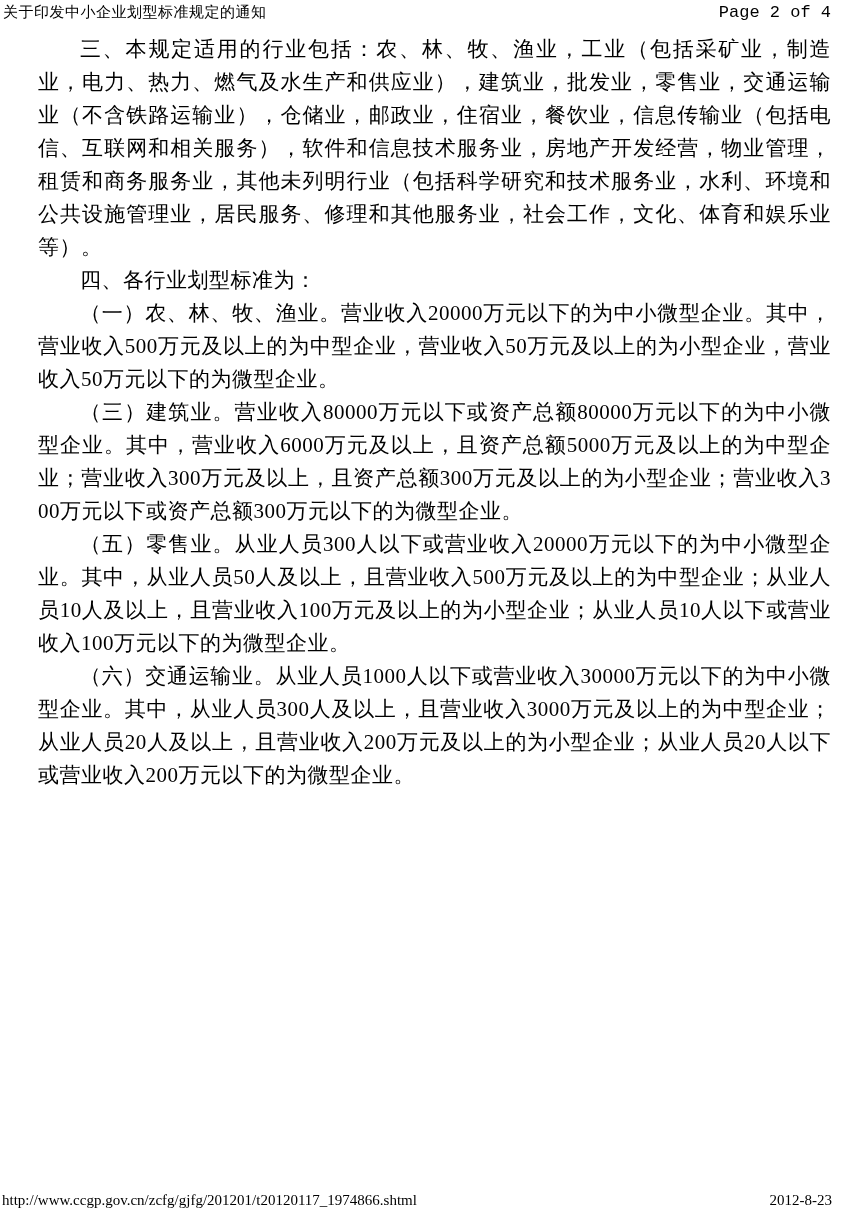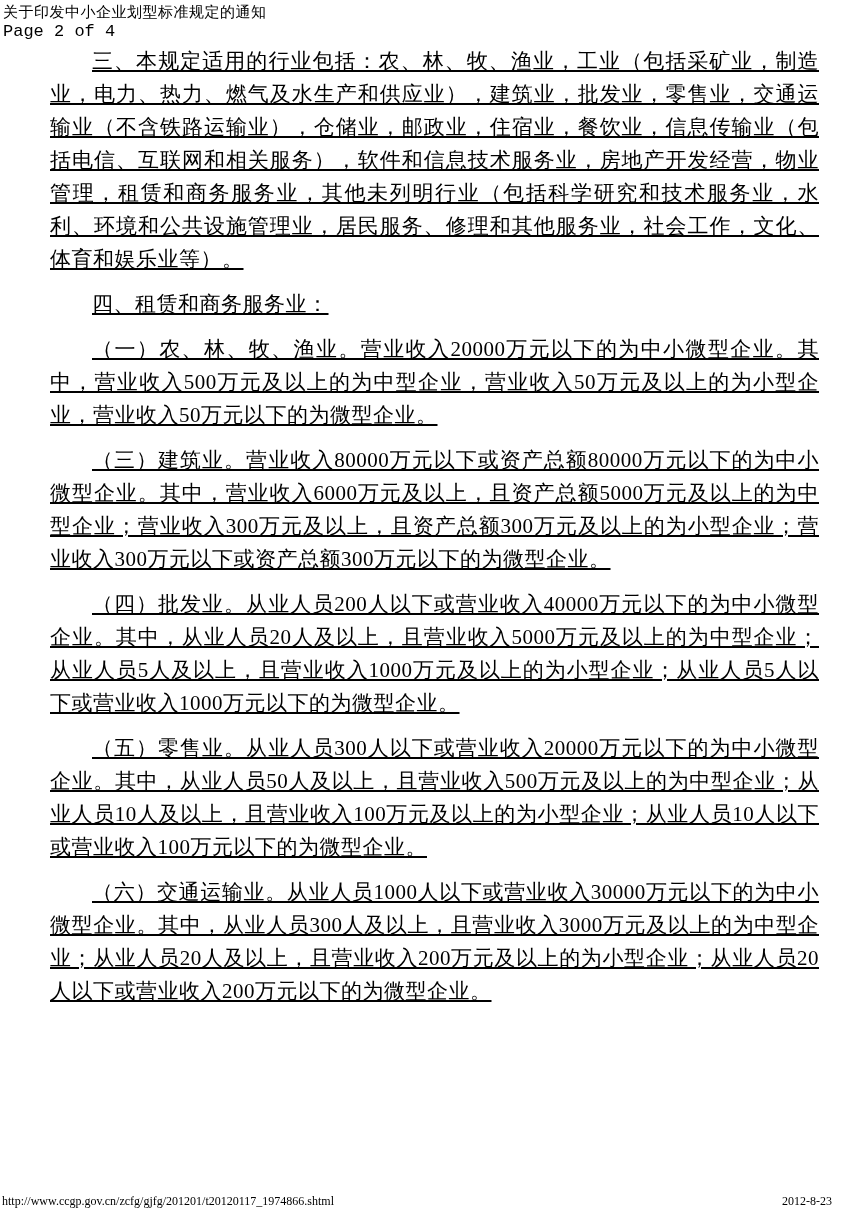--- a/index.html
+++ b/index.html
@@ -17,82 +17,79 @@
     overflow: hidden;
   }
   .page-header {
     position: absolute;
     top: 3px;
     left: 3px;
     right: 29px;
     display: flex;
     justify-content: space-between;
     align-items: baseline;
-    flex-direction: column;
   }
   .header-title {
     font-size: 15px;
     letter-spacing: 0.5px;
     white-space: nowrap;
   }
   .header-page {
     font-size: 17px;
     white-space: nowrap;
     font-family: Liberation Mono, monospace;
   }
   .doc-body {
     position: absolute;
     top: 33px;
     left: 38px;
     width: 793px;
   }
   .doc-body p {
-    margin: 12px;
+    margin: 0;
     padding: 0;
     font-size: 21px;
     line-height: 33px;
     text-align: justify;
     text-indent: 2em;
     letter-spacing: 0.5px;
     word-break: break-all;
-    text-decoration: underline;
   }
   .page-footer {
     position: absolute;
     left: 2px;
     right: 28px;
     bottom: 7px;
     display: flex;
     justify-content: space-between;
     align-items: baseline;
-    font-size: 12px;
+    font-size: 15px;
   }
   .footer-url {
     white-space: nowrap;
   }
   .footer-date {
     white-space: nowrap;
   }
 </style>
 </head>
 <body>
 
 <div class="page">
 
   <div class="page-header">
     <span class="header-title">关于印发中小企业划型标准规定的通知</span>
     <span class="header-page">Page 2 of 4</span>
   </div>
 
   <div class="doc-body">
     <p>三、本规定适用的行业包括：农、林、牧、渔业，工业（包括采矿业，制造业，电力、热力、燃气及水生产和供应业），建筑业，批发业，零售业，交通运输业（不含铁路运输业），仓储业，邮政业，住宿业，餐饮业，信息传输业（包括电信、互联网和相关服务），软件和信息技术服务业，房地产开发经营，物业管理，租赁和商务服务业，其他未列明行业（包括科学研究和技术服务业，水利、环境和公共设施管理业，居民服务、修理和其他服务业，社会工作，文化、体育和娱乐业等）。</p>
-    <p>四、租赁和商务服务业：</p>
+    <p>四、各行业划型标准为：</p>
     <p>（一）农、林、牧、渔业。营业收入20000万元以下的为中小微型企业。其中，营业收入500万元及以上的为中型企业，营业收入50万元及以上的为小型企业，营业收入50万元以下的为微型企业。</p>
     <p>（三）建筑业。营业收入80000万元以下或资产总额80000万元以下的为中小微型企业。其中，营业收入6000万元及以上，且资产总额5000万元及以上的为中型企业；营业收入300万元及以上，且资产总额300万元及以上的为小型企业；营业收入300万元以下或资产总额300万元以下的为微型企业。</p>
-    <p>（四）批发业。从业人员200人以下或营业收入40000万元以下的为中小微型企业。其中，从业人员20人及以上，且营业收入5000万元及以上的为中型企业；从业人员5人及以上，且营业收入1000万元及以上的为小型企业；从业人员5人以下或营业收入1000万元以下的为微型企业。</p>
     <p>（五）零售业。从业人员300人以下或营业收入20000万元以下的为中小微型企业。其中，从业人员50人及以上，且营业收入500万元及以上的为中型企业；从业人员10人及以上，且营业收入100万元及以上的为小型企业；从业人员10人以下或营业收入100万元以下的为微型企业。</p>
     <p>（六）交通运输业。从业人员1000人以下或营业收入30000万元以下的为中小微型企业。其中，从业人员300人及以上，且营业收入3000万元及以上的为中型企业；从业人员20人及以上，且营业收入200万元及以上的为小型企业；从业人员20人以下或营业收入200万元以下的为微型企业。</p>
   </div>
 
   <div class="page-footer">
     <span class="footer-url">http://www.ccgp.gov.cn/zcfg/gjfg/201201/t20120117_1974866.shtml</span>
     <span class="footer-date">2012-8-23</span>
   </div>
 
 </div>

